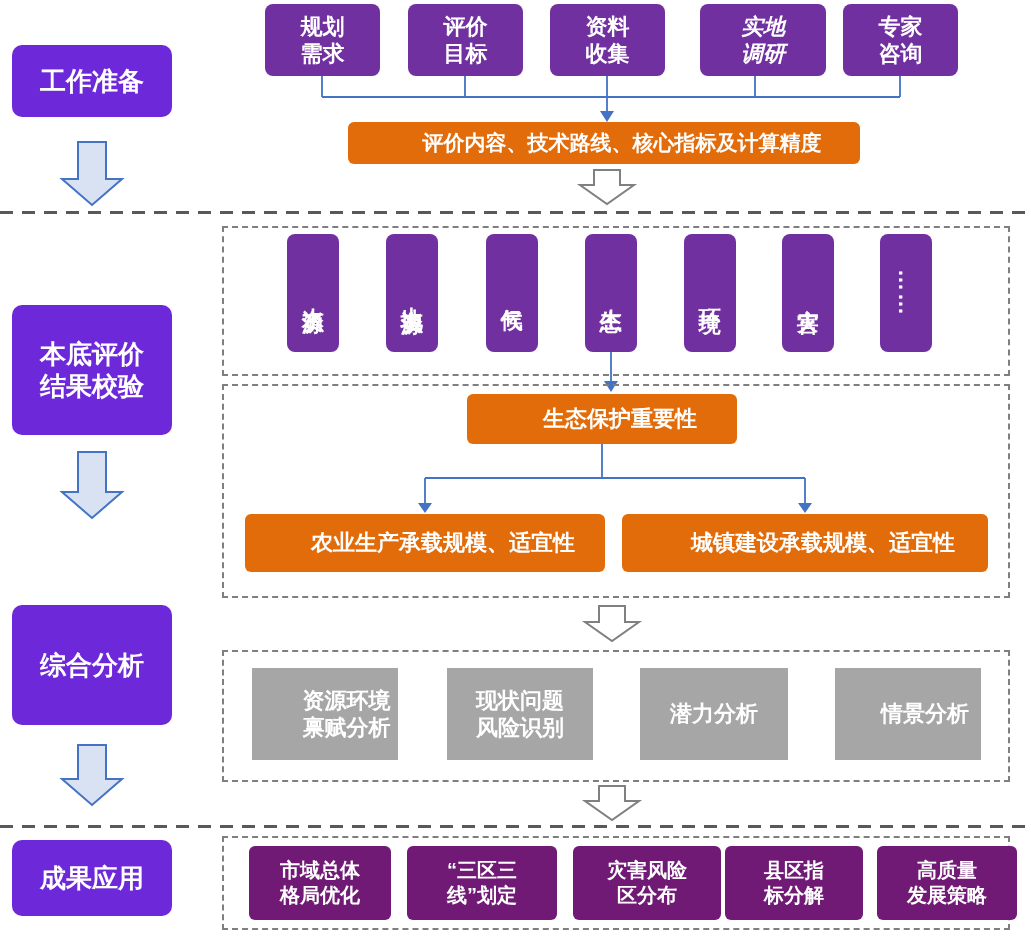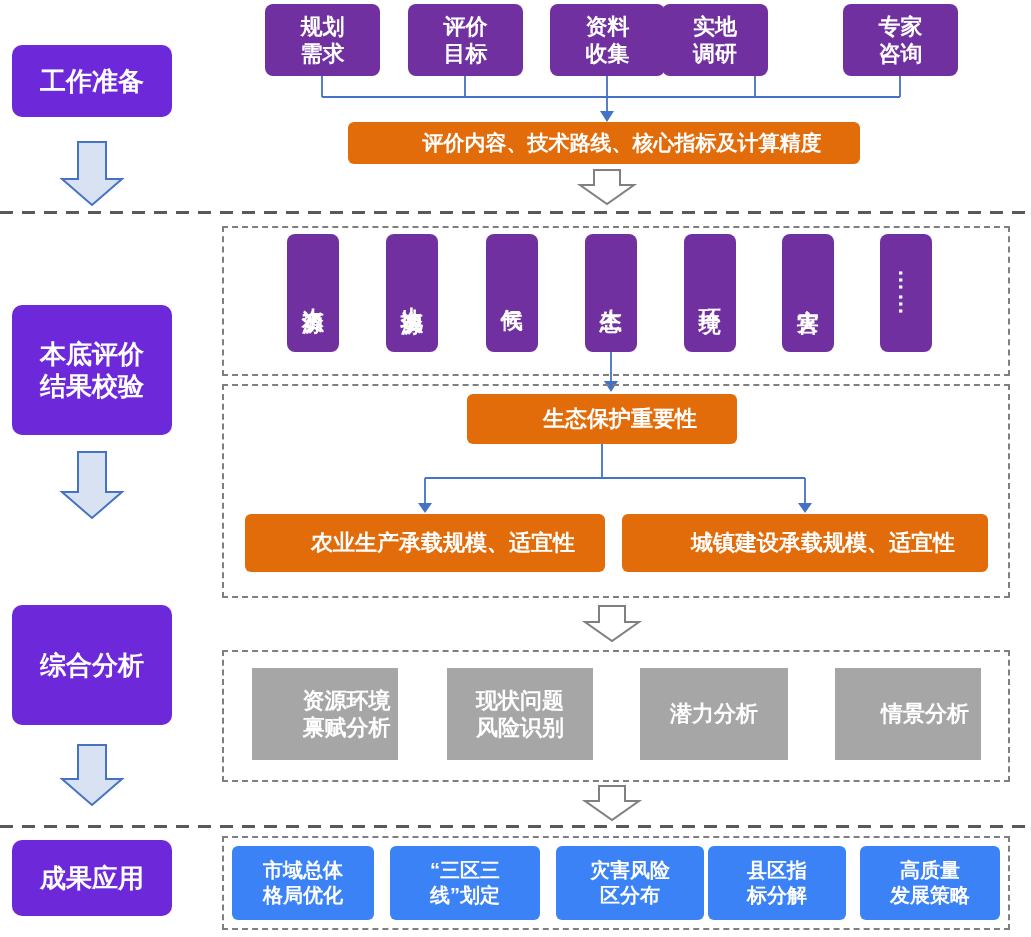--- a/index.html
+++ b/index.html
@@ -7,21 +7,21 @@
           font-family:"Liberation Sans","DejaVu Sans",sans-serif;overflow:hidden;}
   .box{position:absolute;display:flex;align-items:center;justify-content:center;
        text-align:center;color:#ffffff;font-weight:bold;white-space:pre-line;
        line-height:1.25;box-sizing:border-box;}
   .stage{background:#6d28d9;border-radius:10px;font-size:26px;}
   .pill{background:#7030A0;border-radius:8px;font-size:22px;}
   .factor{background:#7030A0;border-radius:8px;font-size:22px;
           writing-mode:vertical-rl;letter-spacing:2px;}
   .orange{background:#E36C0A;border-radius:6px;font-size:21px;padding-left:36px;}
   .grayb{background:#A6A6A6;font-size:22px;}
-  .greenb{background:#3b82f6;border-radius:6px;font-size:20px;}
+  .greenb{background:#701a75;border-radius:6px;font-size:20px;margin-left:17px;}
   .dashedbox{position:absolute;border:2px dashed #7F7F7F;box-sizing:border-box;background:transparent;}
   .sep{position:absolute;left:0;width:1031px;height:3px;
        background:repeating-linear-gradient(90deg,#595959 0 13px,transparent 13px 22px);}
   svg.wires{position:absolute;left:0;top:0;}
 </style>
 </head>
 <body>
 
 <div id="canvas">
 
@@ -67,21 +67,21 @@
 结果校验</div>
   <div class="box stage" style="left:12px;top:605px;width:160px;height:120px;">综合分析</div>
   <div class="box stage" style="left:12px;top:840px;width:160px;height:76px;">成果应用</div>
 
   <div class="box pill" style="left:265px;top:4px;width:115px;height:72px;">规划
 需求</div>
   <div class="box pill" style="left:408px;top:4px;width:115px;height:72px;">评价
 目标</div>
   <div class="box pill" style="left:550px;top:4px;width:115px;height:72px;">资料
 收集</div>
-  <div class="box pill" style="left:662px;top:4px;width:106px;height:72px;">实地
+  <div class="box pill" style="left:700px;top:4px;width:126px;height:72px;font-style:italic;">实地
 调研</div>
   <div class="box pill" style="left:843px;top:4px;width:115px;height:72px;">专家
 咨询</div>
 
   <div class="box orange" style="left:348px;top:122px;width:512px;height:42px;">评价内容、技术路线、核心指标及计算精度</div>
 
   <div class="dashedbox" style="left:222px;top:226px;width:788px;height:150px;"></div>
   <div class="box factor" style="left:287px;top:234px;width:52px;height:118px;">水资源</div>
   <div class="box factor" style="left:386px;top:234px;width:52px;height:118px;">土地资源</div>
   <div class="box factor" style="left:486px;top:234px;width:52px;height:118px;">气候</div>

